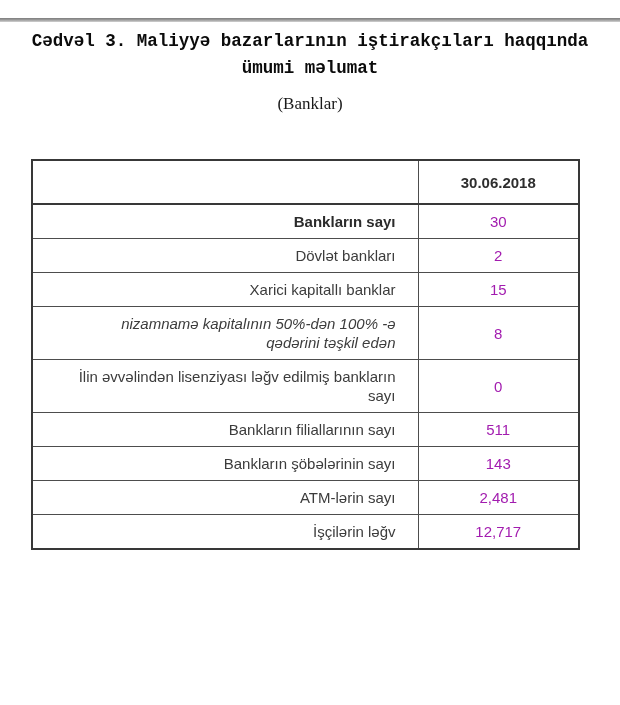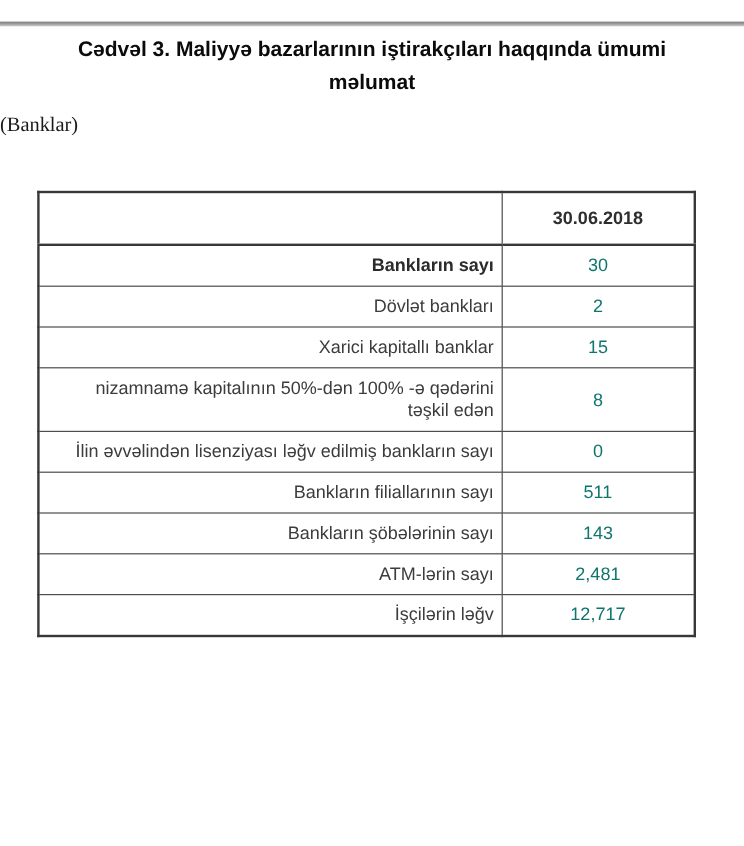--- a/index.html
+++ b/index.html
@@ -24,72 +24,72 @@
     background: linear-gradient(to bottom, #7d7d7d 0%, #9a9a9a 45%, #d2d2d2 100%);
   }
   .title {
     position: absolute;
     top: 28px;
     left: 0;
     width: 620px;
     box-sizing: border-box;
     padding: 0 30px;
     text-align: center;
-    font-family: Liberation Sans, sans-serif;
+    font-family: Liberation Mono, monospace;
     font-weight: bold;
     font-size: 17.5px;
     line-height: 27px;
     color: #0b0b0b;
   }
   .subtitle {
     position: absolute;
     top: 94px;
     left: 0;
     width: 620px;
-    text-align: left;
+    text-align: center;
     font-family: "Liberation Serif", "DejaVu Serif", serif;
     font-weight: normal;
     font-size: 17px;
     color: #1a1a1a;
   }
   table.banks {
     position: absolute;
     top: 159px;
     left: 31px;
     width: 547px;
     border-collapse: collapse;
     table-layout: fixed;
     border: 2px solid #383838;
     font-size: 15px;
   }
   table.banks col.c-label { width: 386px; }
   table.banks col.c-value { width: 161px; }
   table.banks th, table.banks td {
     border: 1px solid #4d4d4d;
-    padding: 7px 6px;
+    padding: 7px 22px;
     line-height: 19px;
     vertical-align: middle;
   }
   table.banks thead th {
     height: 28px;
     border-bottom: 2px solid #383838;
     font-weight: bold;
     color: #2e2e2e;
     text-align: center;
   }
   td.label {
     text-align: right;
     color: #3c3c3c;
   }
   td.value {
     text-align: center;
-    color: #0f766e;
+    color: #a21caf;
   }
   tr.bold td.label { font-weight: bold; color: #2b2b2b; }
-  td.ind1 { text-indent: 40px; }
+  td.ind1 { text-indent: 40px; font-style: italic; }
   td.ind1b { text-indent: 34px; }
   td.ind2 { text-indent: 44px; }
 </style>
 </head>
 <body>
 
 <div class="top-rule"></div>
 
 <div class="title">Cədvəl 3. Maliyyə bazarlarının iştirakçıları haqqında ümumi məlumat</div>
 

